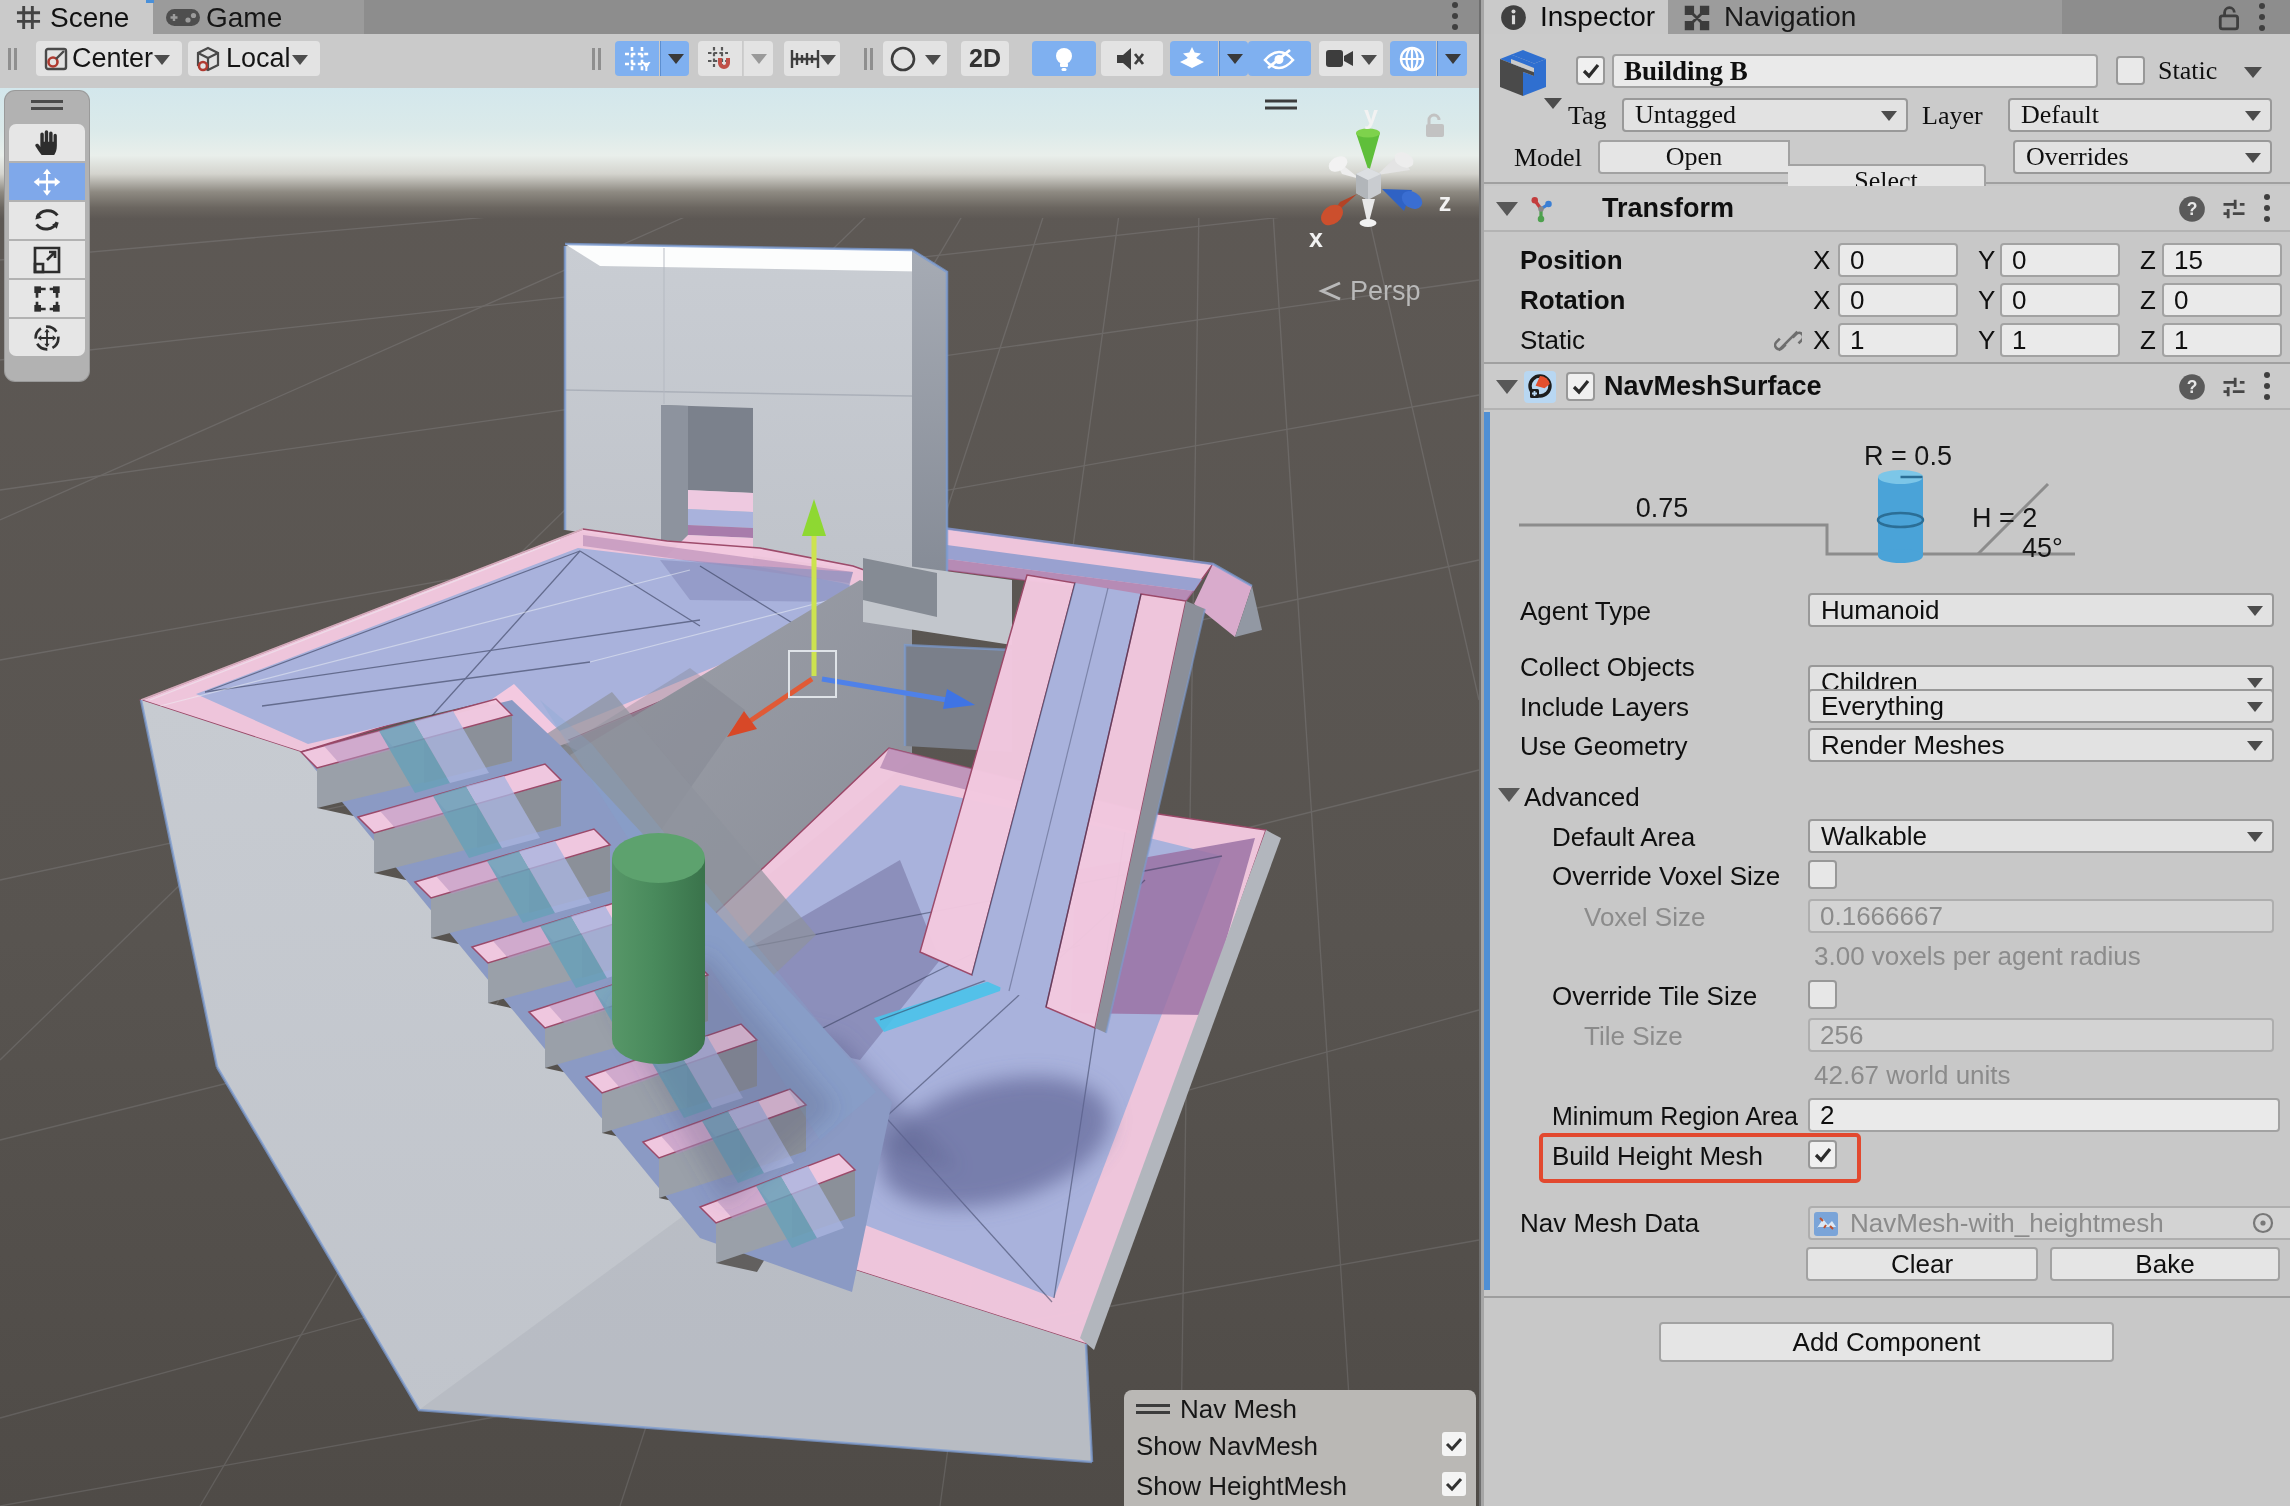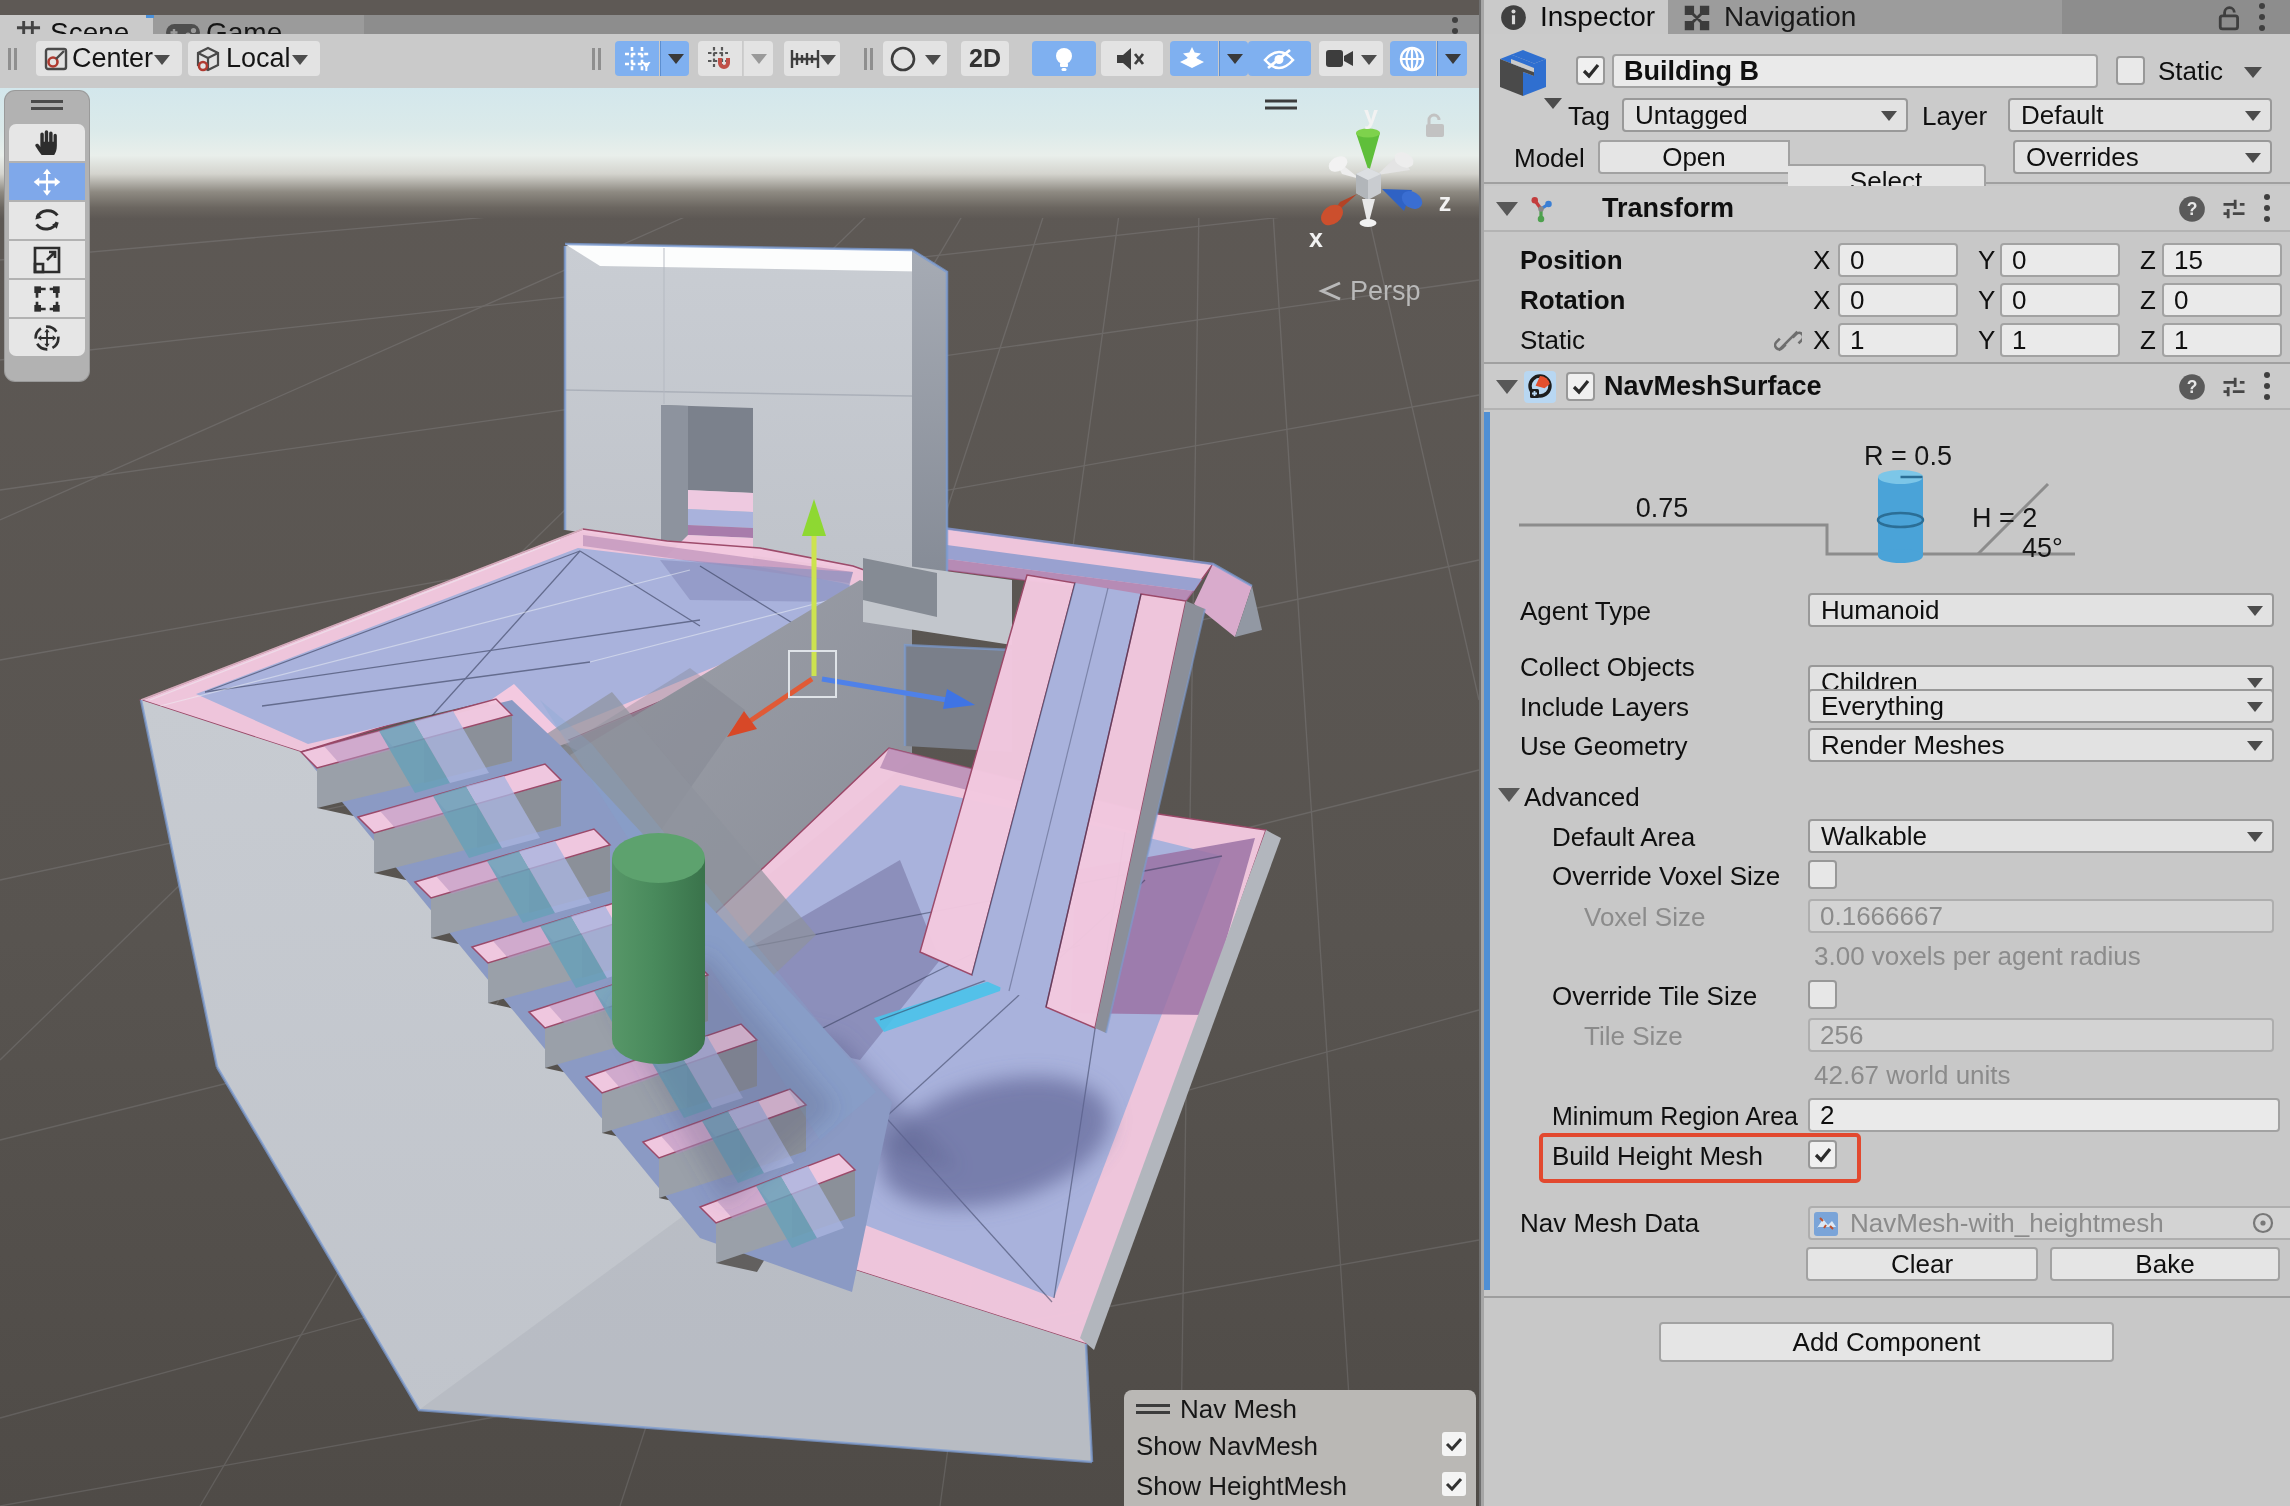--- a/index.html
+++ b/index.html
@@ -1,20 +1,20 @@
 <!DOCTYPE html>
 <html><head>
 <meta charset="utf-8">
 <style>
 *{margin:0;padding:0;box-sizing:border-box}
 html,body{width:2290px;height:1506px;overflow:hidden;background:#c8c8c8;font-family:"Liberation Sans",sans-serif;}
 #root{position:absolute;left:0;top:0;width:2290px;height:1506px;}
 
 #scene{position:absolute;left:0;top:0;width:1479px;height:1506px;background:#5e5955;}
-#tabstrip{position:absolute;left:0;top:0;width:1479px;height:34px;background:#8d8d8d;margin-top:15px;}
+#tabstrip{position:absolute;left:0;top:0;width:1479px;height:34px;background:#8d8d8d;}
 .tab{position:absolute;top:0;height:34px;font-size:28px;color:#111;}
 #scenetab{left:0;width:153px;background:#cacaca;}
 #gametab{left:153px;width:211px;background:#9b9b9b;}
 #toolbar{position:absolute;left:0;top:34px;width:1479px;height:54px;background:#cacaca;}
 .tbtn{position:absolute;top:7px;height:35px;background:#e3e3e3;border-radius:4px;}
 .tbtn.blue{background:#7fb0f0;}
 #viewport{position:absolute;left:0;top:88px;width:1479px;height:1418px;}
 
 #toolpanel{position:absolute;left:5px;top:91px;width:84px;height:290px;background:#b2b2b2;border-radius:10px;box-shadow:0 0 0 1px #9a9a9a;}
 .tpb{position:absolute;left:4px;width:76px;height:37px;background:#e6e6e6;}
@@ -22,21 +22,21 @@
 
 #navov{position:absolute;left:1124px;top:1390px;width:352px;height:116px;background:#bab8b5;border-radius:8px 8px 0 0;color:#161616;font-size:26px;}
 .novcb{position:absolute;width:24px;height:24px;background:#f4f4f4;border-radius:3px;}
 
 #vdiv{position:absolute;left:1479px;top:0;width:5px;height:1506px;background:#a6a6a6;border-left:2px solid #6f6f6f;}
 
 #insp{position:absolute;left:1484px;top:0;width:806px;height:1506px;background:#c8c8c8;font-size:26px;color:#0f0f0f;}
 #itabs{position:absolute;left:0;top:0;width:806px;height:34px;background:#8d8d8d;}
 #itab1{position:absolute;left:0;top:0;width:184px;height:34px;background:#cacaca;}
 #itab2{position:absolute;left:184px;top:0;width:394px;height:34px;background:#9c9c9c;}
-#ihead{position:absolute;left:0;top:34px;width:806px;height:150px;background:#cbcbcb;border-bottom:2px solid #a0a0a0;}
+#ihead{position:absolute;left:0;top:34px;width:806px;height:150px;background:#cbcbcb;border-bottom:2px solid #a0a0a0;font-family:Liberation Serif, serif;}
 .lbl{position:absolute;white-space:nowrap;}
 .bold{font-weight:bold;}
 .gray{color:#8b8b8b;}
 .dd{position:absolute;height:34px;background:#e2e2e2;border:2px solid #999;border-radius:4px;padding-left:11px;line-height:30px;white-space:nowrap;overflow:hidden;}
 .dd .ar{position:absolute;right:9px;top:11px;width:0;height:0;border-left:8px solid transparent;border-right:8px solid transparent;border-top:10px solid #4c4c4c;}
 .tf{position:absolute;height:34px;background:#eaeaea;border:2px solid #a2a2a2;border-radius:4px;padding-left:10px;line-height:30px;}
 .tf.dis{background:#d3d3d3;border-color:#aeaeae;color:#8b8b8b;}
 .cb{position:absolute;width:29px;height:29px;background:#f0f0f0;border:2px solid #989898;border-radius:4px;}
 .cb svg{position:absolute;left:1px;top:1px;}
 .btn{position:absolute;height:34px;background:#e5e5e5;border:2px solid #a2a2a2;border-radius:4px;text-align:center;line-height:30px;}

